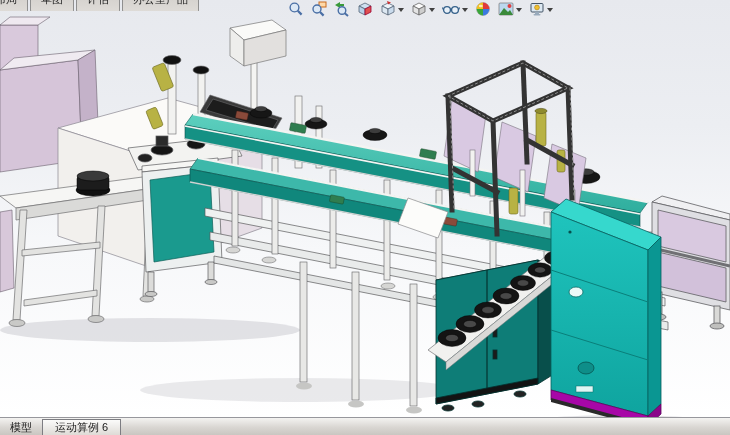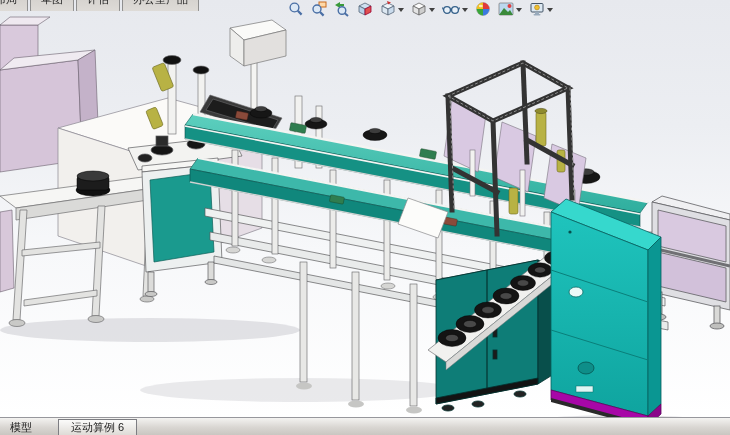--- a/index.html
+++ b/index.html
@@ -35,21 +35,21 @@
   .hud-caret{
     width:0;height:0;border-left:3px solid transparent;border-right:3px solid transparent;
     border-top:4px solid #404040;margin-left:2px;margin-top:2px;
   }
   .hud-gap{width:3px;}
   
   .bottom-bar{
     position:absolute;left:0;top:417px;width:730px;height:18px;
     background:linear-gradient(180deg,#f4f3f1 0%,#d9d6d2 55%,#c9c6c1 100%);
     border-top:1px solid #97979c;box-sizing:border-box;
-    display:flex;align-items:center;z-index:5;gap:16px;
+    display:flex;align-items:center;z-index:5;
   }
   .model-tab{
     font-size:11px;color:#1a1a1a;padding:0 10px 0 10px;line-height:16px;white-space:nowrap;
   }
   .motion-tab{
     font-size:11px;color:#1a1a1a;line-height:14px;white-space:nowrap;
     border:1px solid #7d7d82;background:linear-gradient(180deg,#fbfbfa,#dedbd6);
     padding:0 12px;height:15px;margin-top:1px;border-bottom:none;
   }
 </style>

